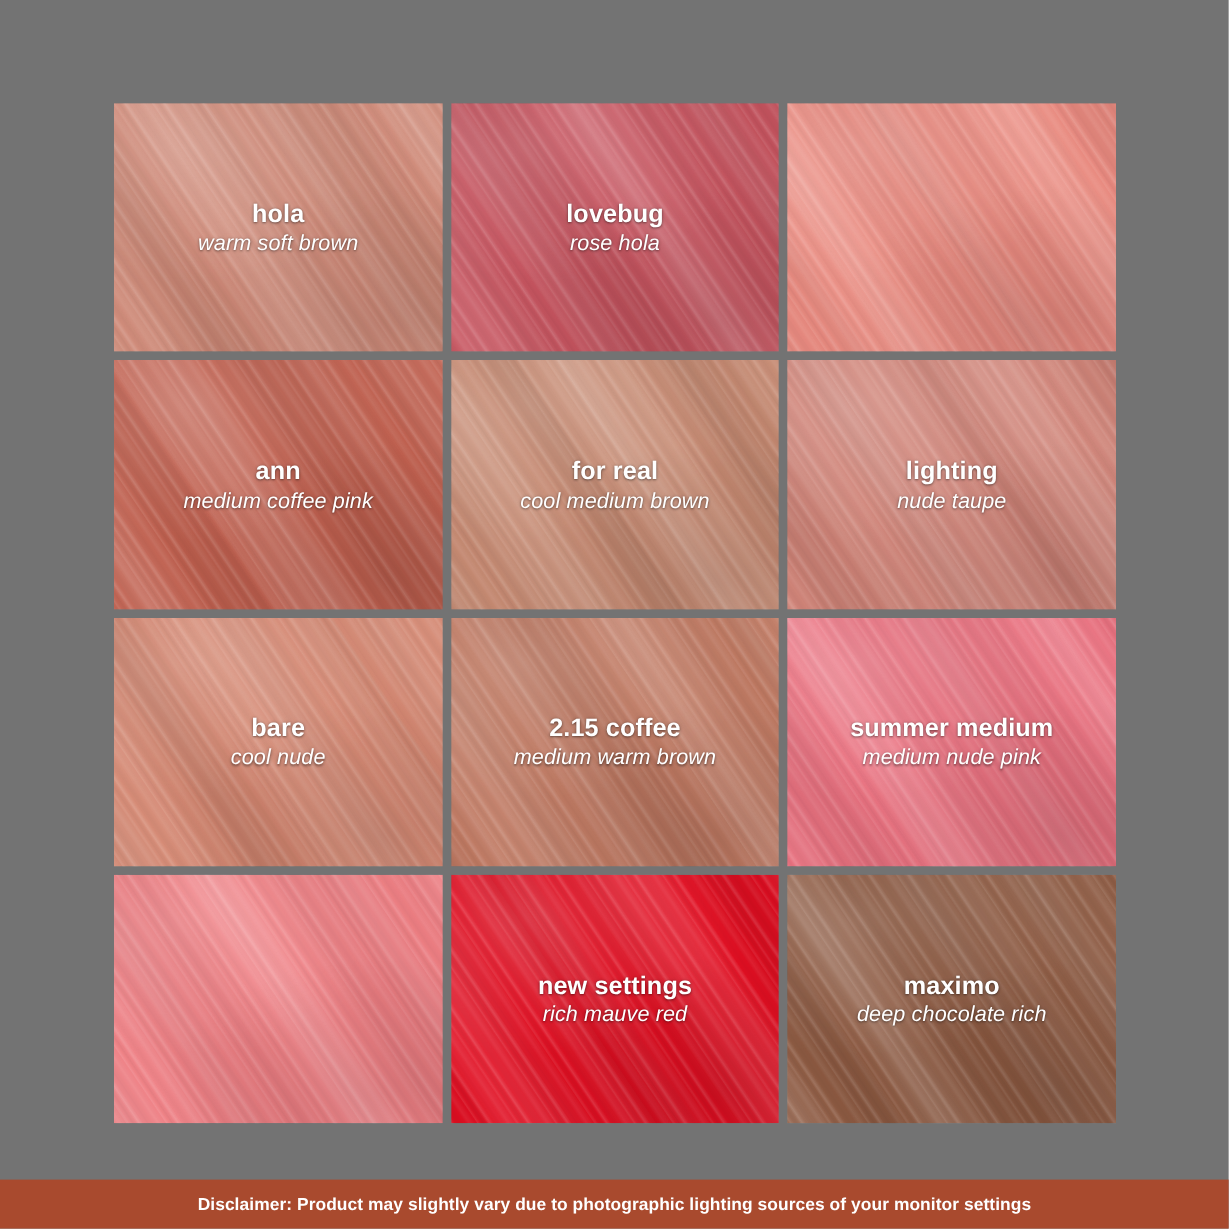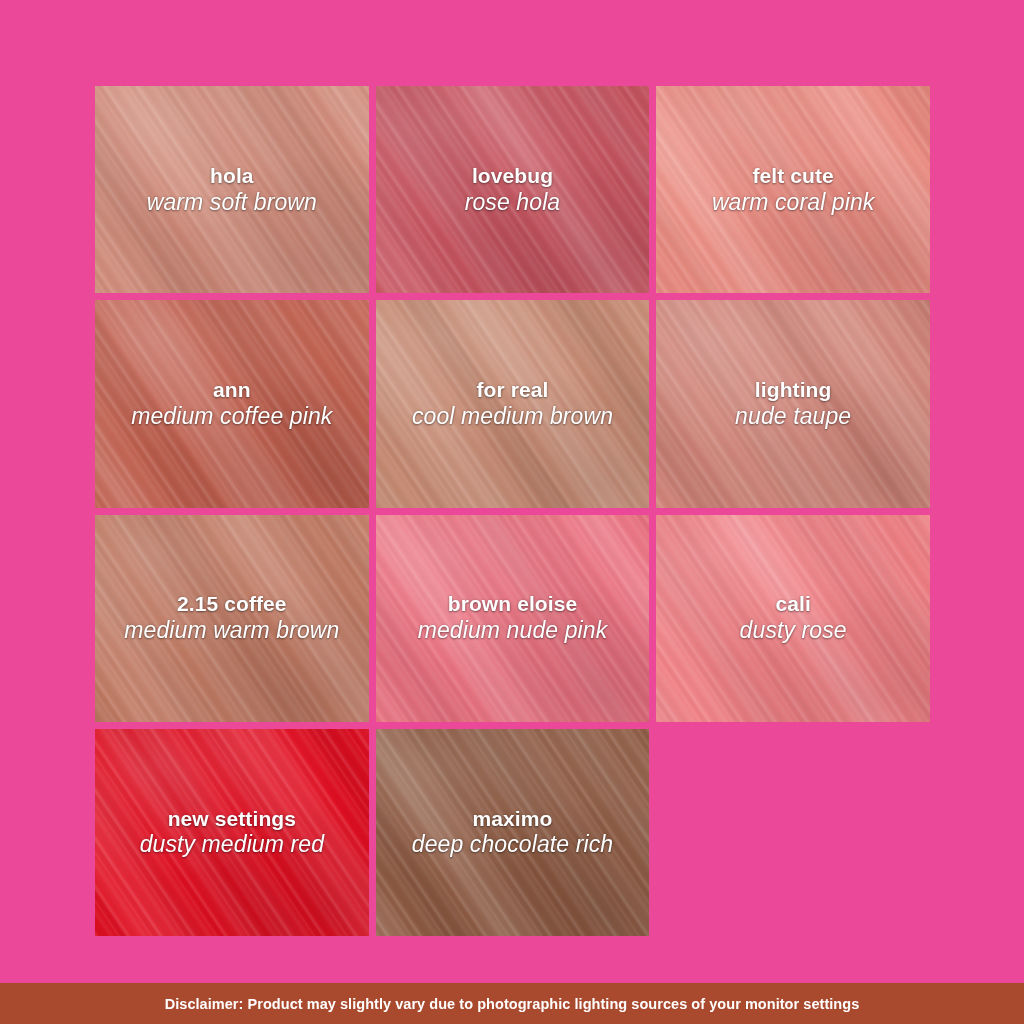--- a/index.html
+++ b/index.html
@@ -133,21 +133,21 @@
     font-weight: bold;
     font-size: 21px;
     letter-spacing: 0.1px;
     text-shadow: 0 1px 2px rgba(0,0,0,0.40), 0 0 3px rgba(0,0,0,0.22);
   }
 
   .shade-desc {
     display: block;
     color: #ffffff;
     font-style: italic;
-    font-size: 23px;
+    font-size: 18px;
     margin-top: 2px;
     letter-spacing: 0.1px;
     text-shadow: 0 1px 2px rgba(0,0,0,0.40), 0 0 3px rgba(0,0,0,0.22);
   }
 
   
   #disclaimer-bar {
     position: absolute;
     left: 0;
     right: 0;
@@ -162,21 +162,21 @@
     color: #ffffff;
     font-size: 14.5px;
     font-weight: bold;
     letter-spacing: 0.05px;
     white-space: nowrap;
   }
 </style>
 </head>
 <body>
 
-<div id="page" style="background: #ec4899;">
+<div id="page" style="background: #737373;">
 
   <div id="swatch-grid">
       <div class="swatch">
         <div class="tile-base" style="background-color: rgb(207, 138, 120);"></div>
         <div class="tile-strokes" style="background-position-x: 0px, 0px;"></div>
         <div class="tile-sheen" style="background-position-x: 0px;"></div>
         <div class="tile-vignette"></div>
         <div class="tile-label">
           <span class="shade-name">hola</span>
           <span class="shade-desc">warm soft brown</span>
@@ -190,24 +190,20 @@
         <div class="tile-label">
           <span class="shade-name">lovebug</span>
           <span class="shade-desc">rose hola</span>
         </div>
       </div>
       <div class="swatch">
         <div class="tile-base" style="background-color: rgb(234, 139, 128);"></div>
         <div class="tile-strokes" style="background-position-x: 74px, 142px;"></div>
         <div class="tile-sheen" style="background-position-x: 106px;"></div>
         <div class="tile-vignette"></div>
-        <div class="tile-label">
-          <span class="shade-name">felt cute</span>
-          <span class="shade-desc">warm coral pink</span>
-        </div>
       </div>
       <div class="swatch">
         <div class="tile-base" style="background-color: rgb(192, 96, 79);"></div>
         <div class="tile-strokes" style="background-position-x: 111px, 213px;"></div>
         <div class="tile-sheen" style="background-position-x: 159px;"></div>
         <div class="tile-vignette"></div>
         <div class="tile-label">
           <span class="shade-name">ann</span>
           <span class="shade-desc">medium coffee pink</span>
         </div>
@@ -226,57 +222,63 @@
         <div class="tile-base" style="background-color: rgb(208, 132, 120);"></div>
         <div class="tile-strokes" style="background-position-x: 185px, 355px;"></div>
         <div class="tile-sheen" style="background-position-x: 265px;"></div>
         <div class="tile-vignette"></div>
         <div class="tile-label">
           <span class="shade-name">lighting</span>
           <span class="shade-desc">nude taupe</span>
         </div>
       </div>
       <div class="swatch">
+        <div class="tile-base" style="background-color: rgb(212, 135, 113);"></div>
+        <div class="tile-strokes" style="background-position-x: 222px, 426px;"></div>
+        <div class="tile-sheen" style="background-position-x: 318px;"></div>
+        <div class="tile-vignette"></div>
+        <div class="tile-label">
+          <span class="shade-name">bare</span>
+          <span class="shade-desc">cool nude</span>
+        </div>
+      </div>
+      <div class="swatch">
         <div class="tile-base" style="background-color: rgb(192, 122, 99);"></div>
         <div class="tile-strokes" style="background-position-x: 259px, 497px;"></div>
         <div class="tile-sheen" style="background-position-x: 371px;"></div>
         <div class="tile-vignette"></div>
         <div class="tile-label">
           <span class="shade-name">2.15 coffee</span>
           <span class="shade-desc">medium warm brown</span>
         </div>
       </div>
       <div class="swatch">
         <div class="tile-base" style="background-color: rgb(234, 114, 128);"></div>
         <div class="tile-strokes" style="background-position-x: 296px, 568px;"></div>
         <div class="tile-sheen" style="background-position-x: 424px;"></div>
         <div class="tile-vignette"></div>
         <div class="tile-label">
-          <span class="shade-name">brown eloise</span>
+          <span class="shade-name">summer medium</span>
           <span class="shade-desc">medium nude pink</span>
         </div>
       </div>
       <div class="swatch">
         <div class="tile-base" style="background-color: rgb(239, 127, 132);"></div>
         <div class="tile-strokes" style="background-position-x: 333px, 639px;"></div>
         <div class="tile-sheen" style="background-position-x: 477px;"></div>
         <div class="tile-vignette"></div>
-        <div class="tile-label">
-          <span class="shade-name">cali</span>
-          <span class="shade-desc">dusty rose</span>
-        </div>
       </div>
       <div class="swatch">
         <div class="tile-base" style="background-color: rgb(225, 15, 34);"></div>
         <div class="tile-strokes" style="background-position-x: 370px, 710px;"></div>
         <div class="tile-sheen" style="background-position-x: 530px;"></div>
         <div class="tile-vignette"></div>
         <div class="tile-label">
           <span class="shade-name">new settings</span>
-          <span class="shade-desc">dusty medium red</span>
+          <span class="shade-desc">rich mauve red</span>
         </div>
       </div>
       <div class="swatch">
         <div class="tile-base" style="background-color: rgb(141, 90, 66);"></div>
         <div class="tile-strokes" style="background-position-x: 407px, 781px;"></div>
         <div class="tile-sheen" style="background-position-x: 583px;"></div>
         <div class="tile-vignette"></div>
         <div class="tile-label">
           <span class="shade-name">maximo</span>
           <span class="shade-desc">deep chocolate rich</span>

